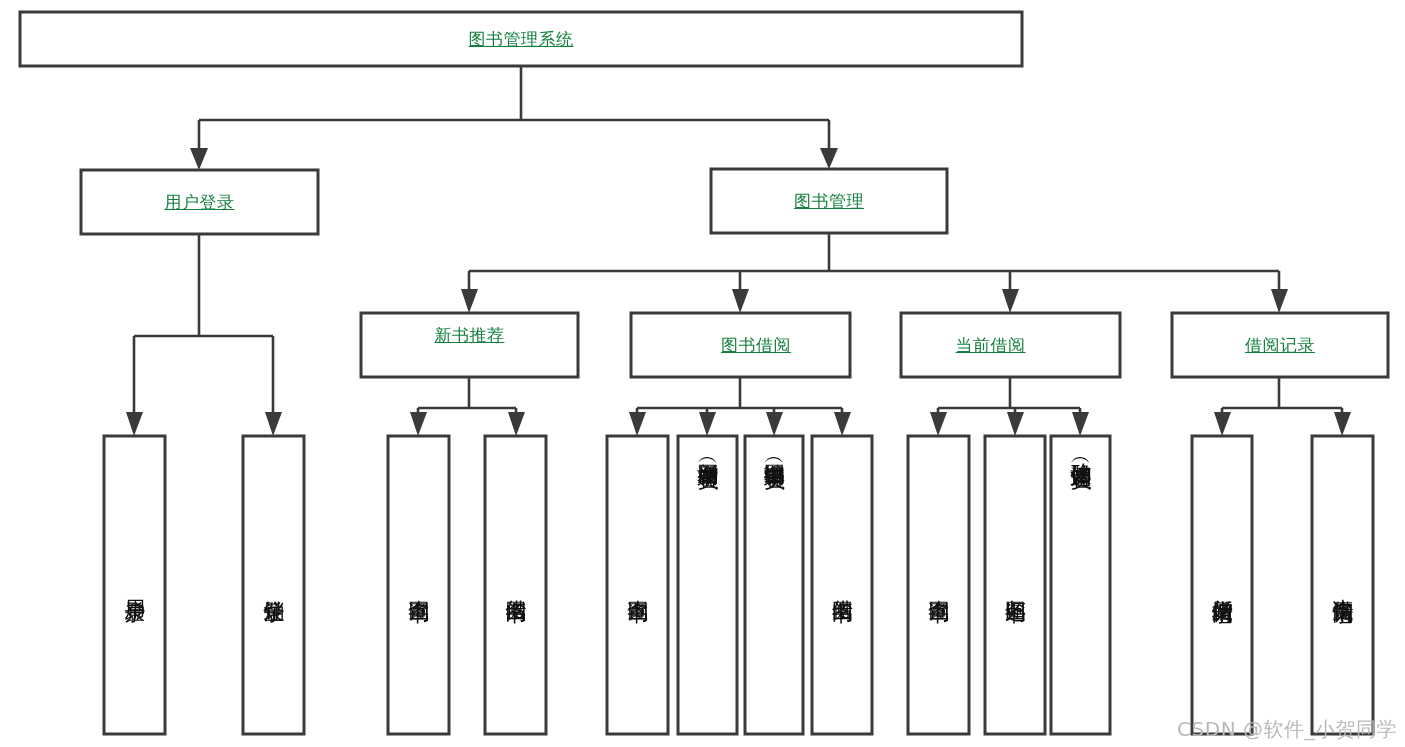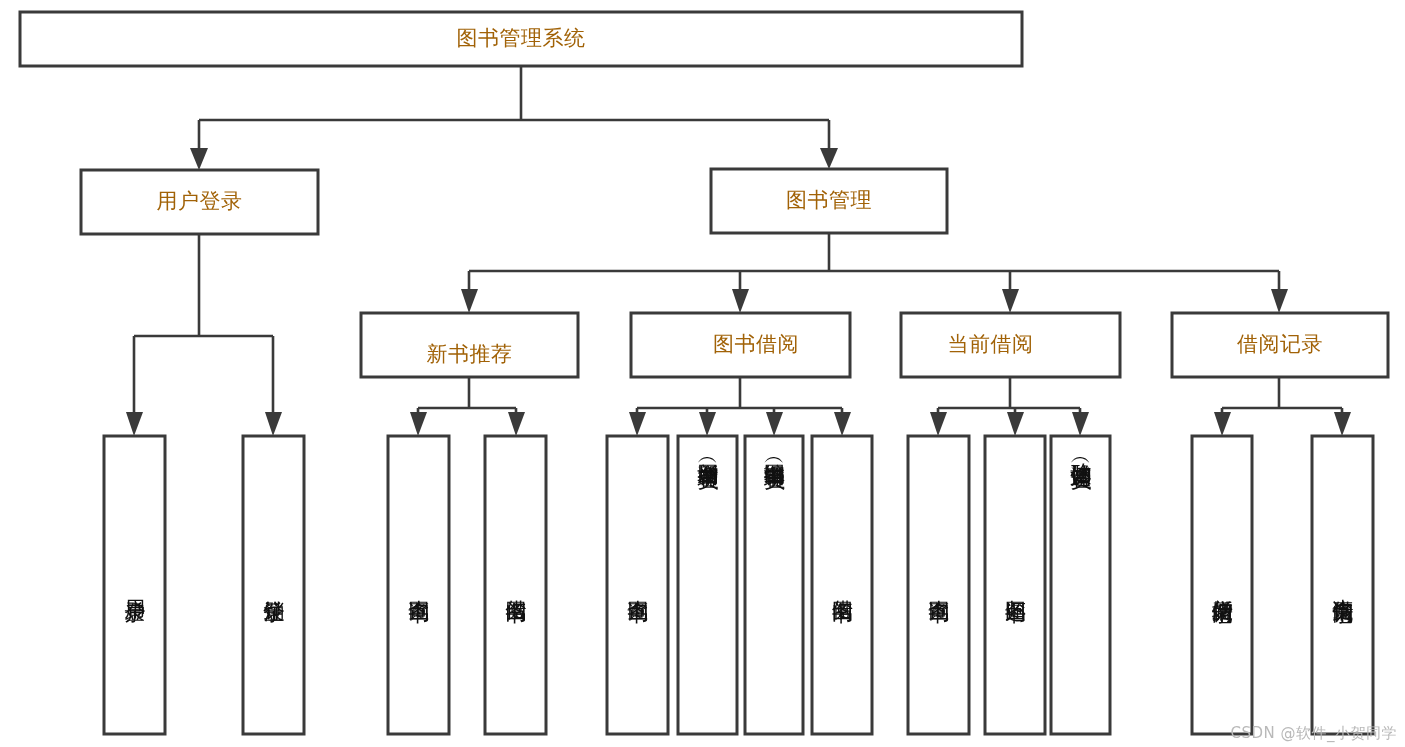--- a/index.html
+++ b/index.html
@@ -40,46 +40,47 @@
   }
   .arrow-head {
     fill: #3a3a3a;
     stroke: none;
   }
   .node-label-h {
     position: absolute;
     display: flex;
     align-items: center;
     justify-content: center;
-    font-size: 21px;
-    color: #a16207;
+    font-size: 17px;
+    color: #15803d;
     letter-spacing: 0.5px;
     line-height: 1.1;
     white-space: nowrap;
     pointer-events: none;
+    text-decoration: underline;
   }
   .node-label-v {
     position: absolute;
     display: flex;
     align-items: center;
     justify-content: center;
     font-size: 21px;
     color: #111111;
     line-height: 1.18;
     writing-mode: vertical-rl;
     text-orientation: upright;
     letter-spacing: 1px;
     white-space: nowrap;
     pointer-events: none;
   }
   .watermark {
     position: absolute;
     right: 8px;
     bottom: 4px;
-    font-size: 15px;
+    font-size: 20px;
     color: #b9b9b9;
     white-space: nowrap;
     letter-spacing: 0.5px;
   }
 </style>
 </head>
 <body>
 
 <div id="diagram-root">
 
@@ -183,21 +184,21 @@
     </g>
 
   </svg>
 
   <div class="node-label-h" style="left:20px; top:12px; width:1002px; height:54px;">图书管理系统</div>
 
   <div class="node-label-h" style="left:81px; top:170px; width:237px; height:64px;">用户登录</div>
 
   <div class="node-label-h" style="left:711px; top:169px; width:236px; height:64px;">图书管理</div>
 
-  <div class="node-label-h" style="left:361px; top:323px; width:217px; height:64px;">新书推荐</div>
+  <div class="node-label-h" style="left:361px; top:303px; width:217px; height:64px;">新书推荐</div>
 
   <div class="node-label-h" style="left:631px; top:313px; width:250px; height:64px;">图书借阅</div>
 
   <div class="node-label-h" style="left:901px; top:313px; width:179px; height:64px;">当前借阅</div>
 
   <div class="node-label-h" style="left:1172px; top:313px; width:216px; height:64px;text-align:right;">借阅记录</div>
 
   <div class="node-label-v" style="left:104px; top:436px; width:61px; height:298px;">用户登录</div>
 
   <div class="node-label-v" style="left:243px; top:436px; width:61px; height:298px;">注销登录</div>

